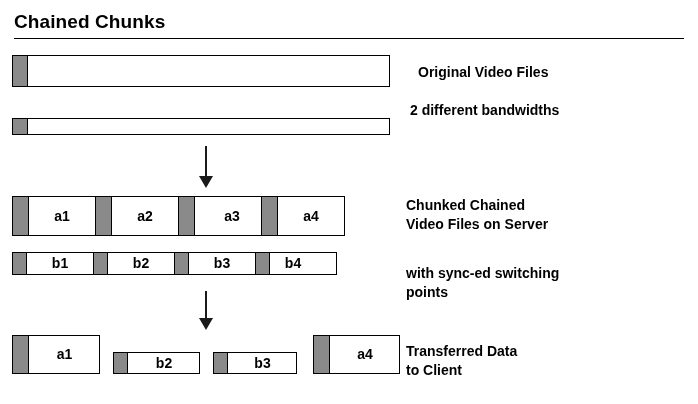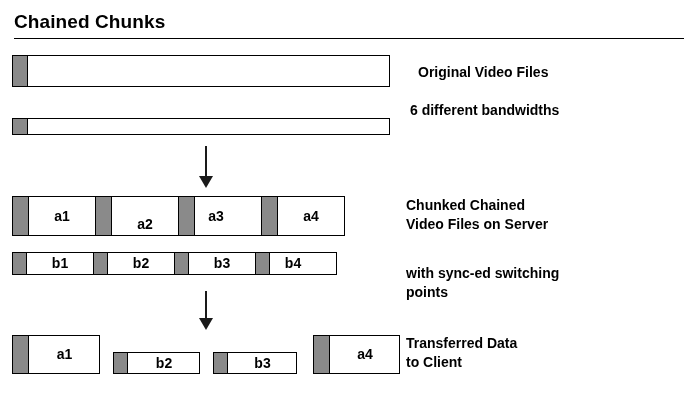--- a/index.html
+++ b/index.html
@@ -105,24 +105,24 @@
   <div class="shaft" style="height:31px;"></div>
   <div class="head" style="top:30px;"></div>
 </div>
 
 <div class="bar" style="left:12px; top:196px; width:333px; height:40px;"></div>
 
 <div class="gray" style="left:12px; top:196px; width:17px; height:40px;"></div>
 <div class="chunk-label" style="left:29px; top:208px; width:66px;">a1</div>
 
 <div class="gray" style="left:95px; top:196px; width:17px; height:40px;"></div>
-<div class="chunk-label" style="left:112px; top:208px; width:66px;margin-top:8px;">a2</div>
+<div class="chunk-label" style="left:112px; top:208px; width:66px;">a2</div>
 
 <div class="gray" style="left:178px; top:196px; width:17px; height:40px;"></div>
-<div class="chunk-label" style="left:195px; top:208px; width:42px;">a3</div>
+<div class="chunk-label" style="left:211px; top:208px; width:42px;">a3</div>
 
 <div class="gray" style="left:261px; top:196px; width:17px; height:40px;"></div>
 <div class="chunk-label" style="left:278px; top:208px; width:66px;">a4</div>
 
 <div class="bar" style="left:12px; top:252px; width:325px; height:23px;"></div>
 
 <div class="gray" style="left:12px; top:252px; width:15px; height:23px;"></div>
 <div class="chunk-label" style="left:27px; top:255px; width:66px;">b1</div>
 
 <div class="gray" style="left:93px; top:252px; width:15px; height:23px;"></div>
@@ -150,22 +150,22 @@
 <div class="bar" style="left:213px; top:352px; width:84px; height:22px;"></div>
 <div class="gray" style="left:213px; top:352px; width:15px; height:22px;"></div>
 <div class="chunk-label" style="left:228px; top:355px; width:69px;">b3</div>
 
 <div class="bar" style="left:313px; top:335px; width:87px; height:39px;"></div>
 <div class="gray" style="left:313px; top:335px; width:17px; height:39px;"></div>
 <div class="chunk-label" style="left:330px; top:346px; width:70px;">a4</div>
 
 <div class="caption left" style="left:418px; top:63px;">Original Video Files</div>
 
-<div class="caption left" style="left:410px; top:101px;">6 different bandwidths</div>
+<div class="caption left" style="left:410px; top:101px;">2 different bandwidths</div>
 
 <div class="caption center" style="left:406px; top:196px; width:230px;">Chunked Chained
 Video Files on Server</div>
 
 <div class="caption center" style="left:406px; top:264px; width:230px;">with sync-ed switching
 points</div>
 
-<div class="caption center" style="left:406px; top:334px; width:230px;">Transferred Data
+<div class="caption center" style="left:406px; top:342px; width:230px;">Transferred Data
 to Client</div>
 
 </body></html>

